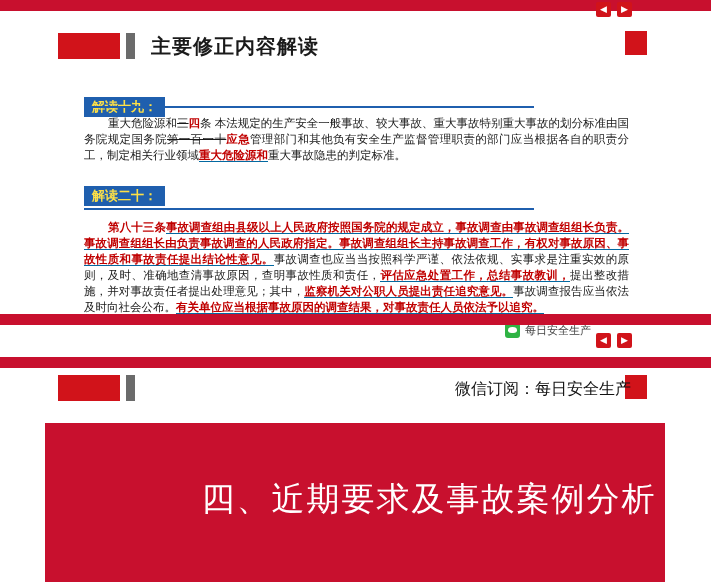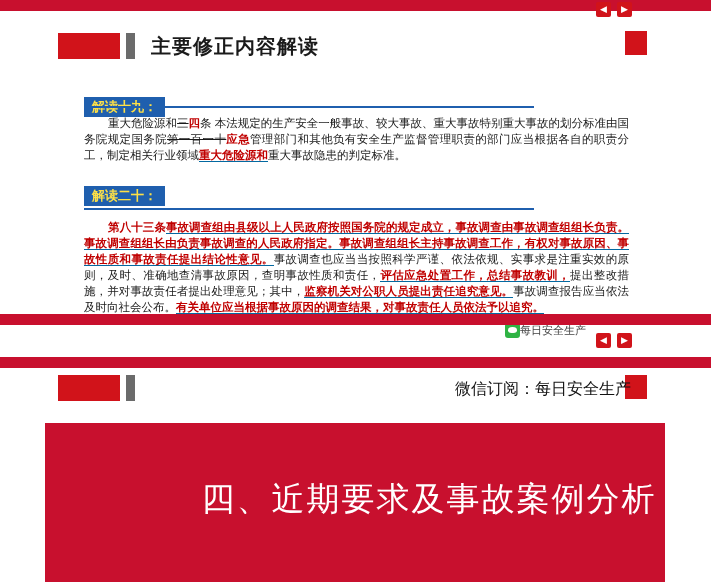--- a/index.html
+++ b/index.html
@@ -139,20 +139,21 @@
     border-bottom: 1px solid #0369a1;
   }
 
   
   .wechat-mark {
     position: absolute;
     left: 505px;
     top: 312px;
     display: flex;
     align-items: center;
+    gap: 5px;
   }
   .wechat-badge {
     width: 15px;
     height: 15px;
     background: #2fb344;
     border-radius: 3px;
     position: relative;
   }
   .wechat-badge:before {
     content: "";

